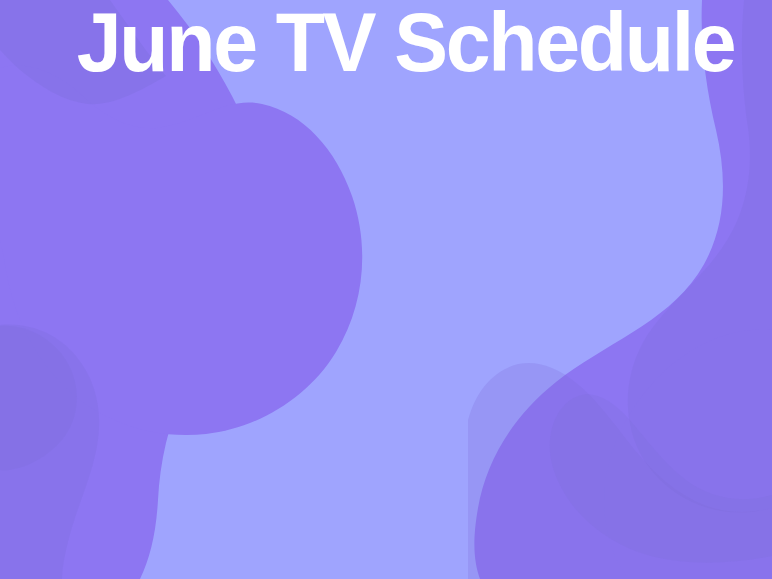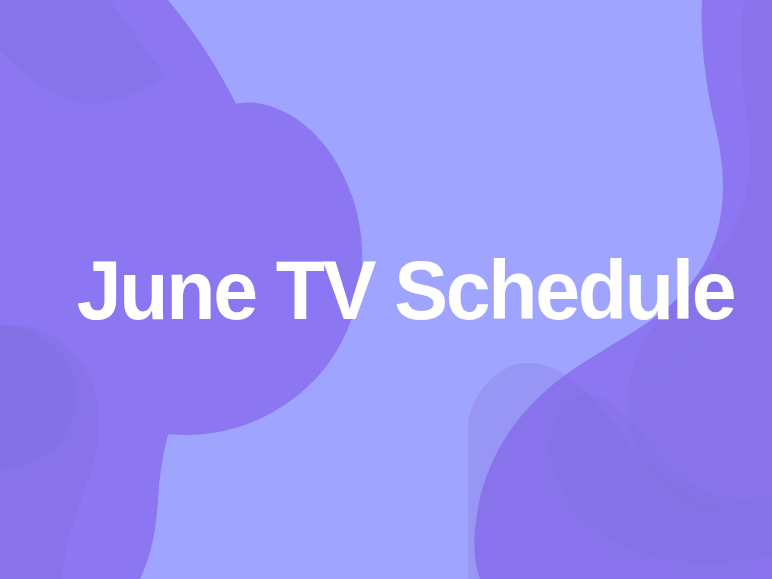--- a/index.html
+++ b/index.html
@@ -18,21 +18,20 @@
     position: absolute;
     inset: 0;
     width: 100%;
     height: 100%;
     display: block;
   }
   #title-layer {
     position: absolute;
     inset: 0;
     display: flex;
-    align-items: center;
     justify-content: center;
     padding-left: 39px;
   }
   #banner-title {
     margin: 0;
     padding: 0;
     color: #ffffff;
     font-family: "Liberation Sans", sans-serif;
     font-size: 84px;
     font-weight: 700;

